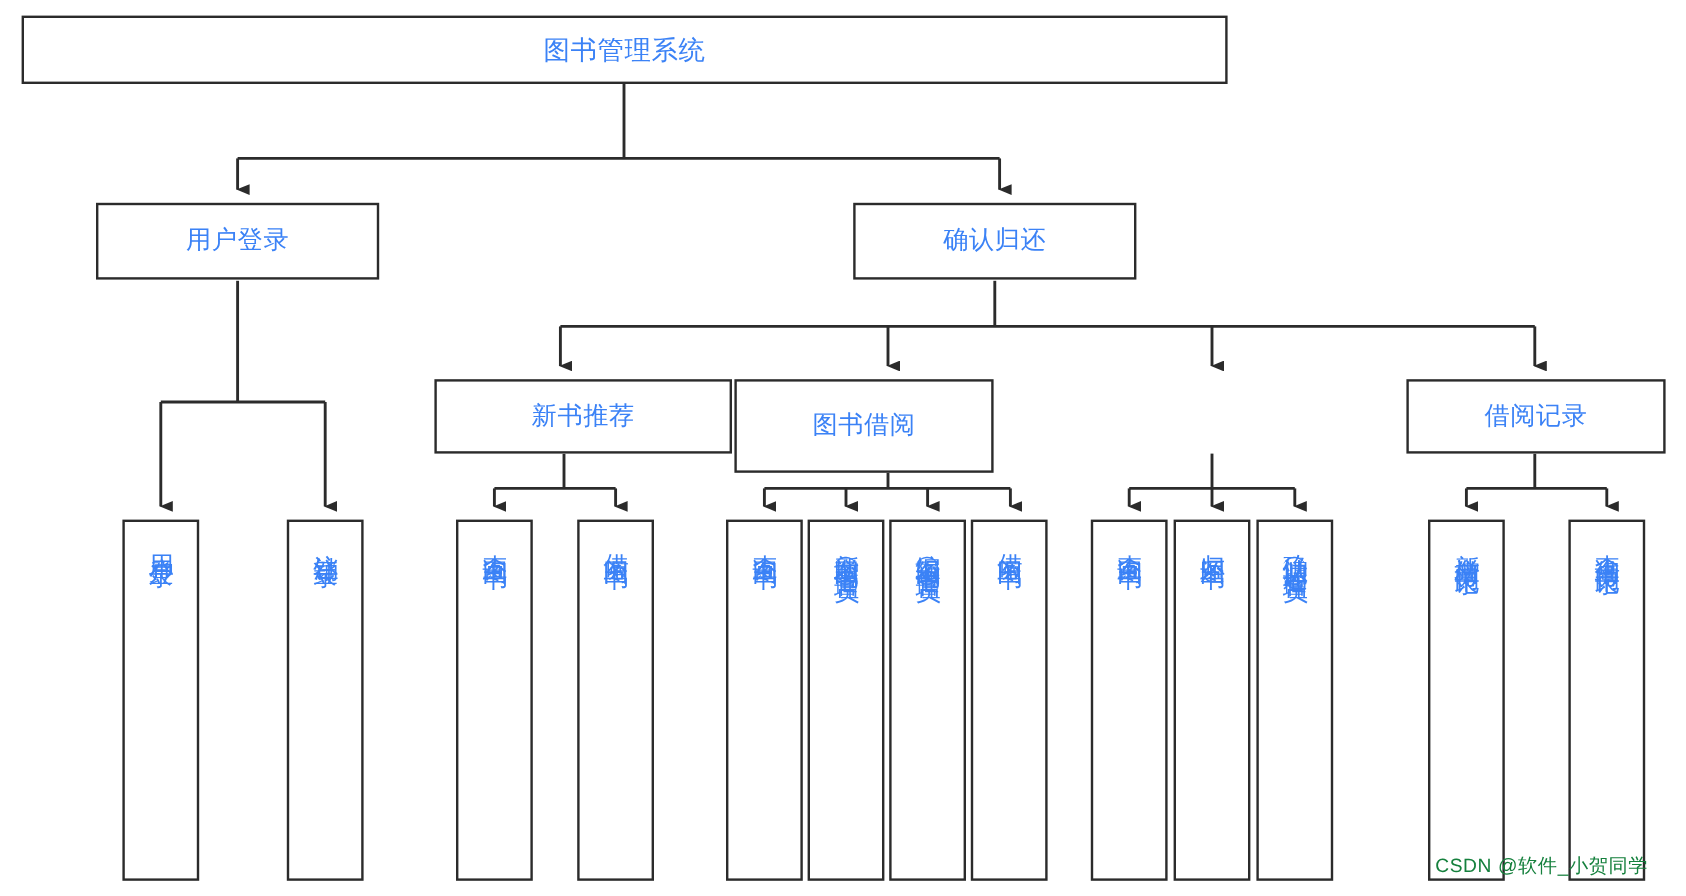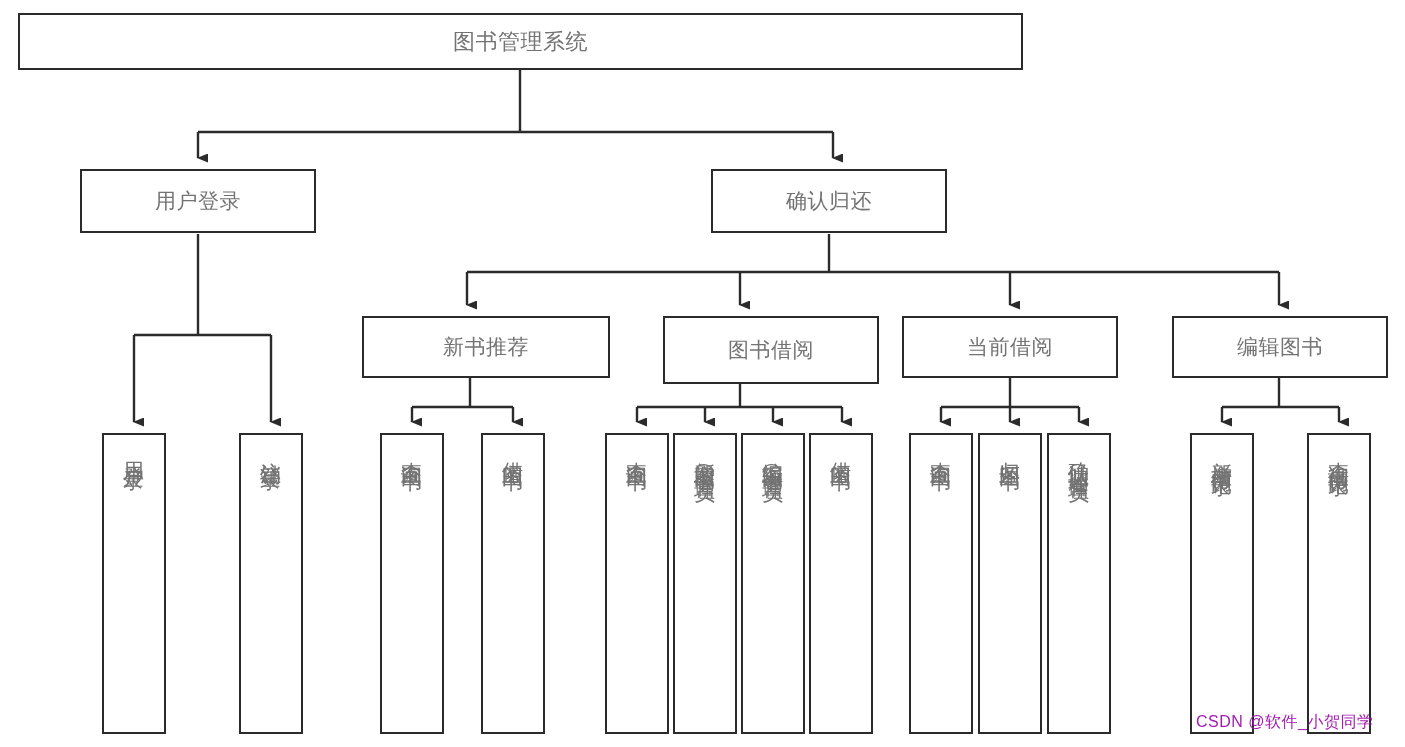--- a/index.html
+++ b/index.html
@@ -26,21 +26,21 @@
     position: absolute;
     box-sizing: border-box;
     background: #ffffff;
     border: 2px solid #2b2b2b;
     display: flex;
     align-items: center;
     justify-content: center;
     z-index: 2;
   }
   .node .lbl {
-    color: #737373;
+    color: #3b82f6;
     text-align: left;
     line-height: 1.18;
   }
   
   .node.horiz .lbl {
     font-size: 21px;
     letter-spacing: 0.5px;
     white-space: nowrap;
   }
   .node.root .lbl { font-size: 22px; }
@@ -56,21 +56,21 @@
     font-size: 21px;
     letter-spacing: 3px;
     line-height: 1;
     white-space: nowrap;
   }
   #watermark {
     position: absolute;
     left: 1196px;
     top: 712px;
     font-size: 16px;
-    color: #a21caf;
+    color: #15803d;
     white-space: nowrap;
     z-index: 3;
     letter-spacing: 0.5px;
   }
 </style>
 </head>
 <body>
 
 <div id="canvas">
 
@@ -131,28 +131,25 @@
   <div class="node horiz" style="left:80px; top:169px; width:236px; height:64px;">
     <span class="lbl">用户登录</span>
   </div>
   <div class="node horiz" style="left:711px; top:169px; width:236px; height:64px;">
     <span class="lbl">确认归还</span>
   </div>
 
   <div class="node horiz" style="left:362px; top:316px; width:248px; height:62px;">
     <span class="lbl">新书推荐</span>
   </div>
-  <div class="node horiz" style="left:663px; top:316px; width:216px; height:68px;">
+  <div class="node horiz" style="left:612px; top:316px; width:216px; height:78px;">
     <span class="lbl">图书借阅</span>
   </div>
-  <div class="node horiz" style="left:902px; top:316px; width:216px; height:62px;">
-    <span class="lbl">当前借阅</span>
-  </div>
   <div class="node horiz" style="left:1172px; top:316px; width:216px; height:62px;">
-    <span class="lbl">编辑图书</span>
+    <span class="lbl">借阅记录</span>
   </div>
 
   <div class="node vert" style="left:102px; top:433px; width:64px; height:301px;">
     <span class="lbl">用户登录</span>
   </div>
   <div class="node vert" style="left:239px; top:433px; width:64px; height:301px;">
     <span class="lbl">注销登录</span>
   </div>
 
   <div class="node vert" style="left:380px; top:433px; width:64px; height:301px;">

